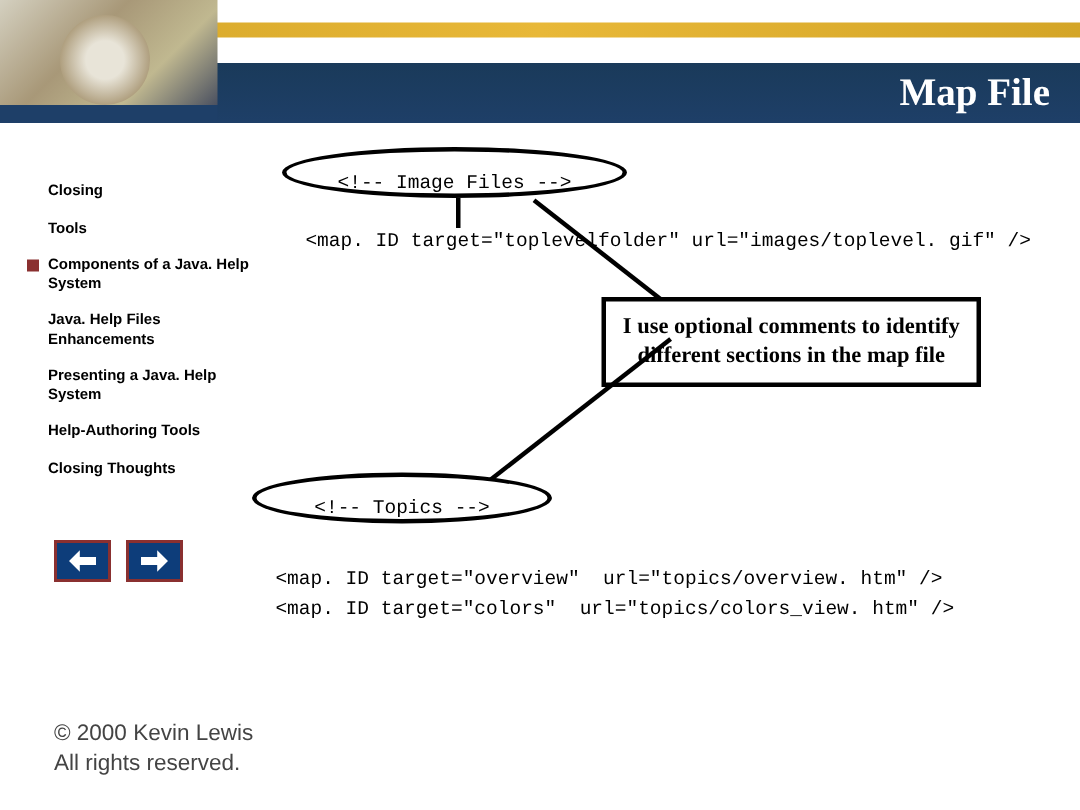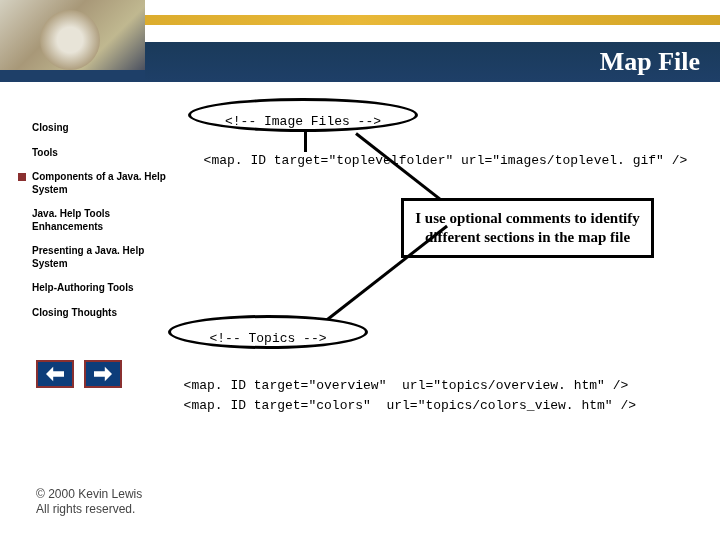--- a/index.html
+++ b/index.html
@@ -140,21 +140,21 @@
     border: 2px solid #8a3030;
     display: flex;
     align-items: center;
     justify-content: center;
     cursor: pointer;
   }
   .arrow-btn svg { width: 18px; height: 16px; }
   .footer {
     position: absolute;
     left: 36px; bottom: 22px;
-    font-size: 12px;
+    font-size: 15px;
     color: #444;
     line-height: 1.3;
   }
 </style>
 </head>
 <body>
 
 <div class="header">
   <div class="gold-bar"></div>
   <div class="navy-bar">
@@ -162,21 +162,21 @@
   </div>
   <div class="header-photo"></div>
   <div class="navy-thin"></div>
 </div>
 
 <div class="main">
   <div class="sidebar">
     <div class="nav-item">Closing</div>
     <div class="nav-item">Tools</div>
     <div class="nav-item active">Components of a Java. Help System</div>
-    <div class="nav-item">Java. Help Tools Enhancements</div>
+    <div class="nav-item">Java. Help Files Enhancements</div>
     <div class="nav-item">Presenting a Java. Help System</div>
     <div class="nav-item">Help-Authoring Tools</div>
     <div class="nav-item">Closing Thoughts</div>
   </div>
 
   <div class="content">
     <div class="bubble bubble1">
       <span class="code">&lt;!-- Image Files --&gt;</span>
     </div>
 

